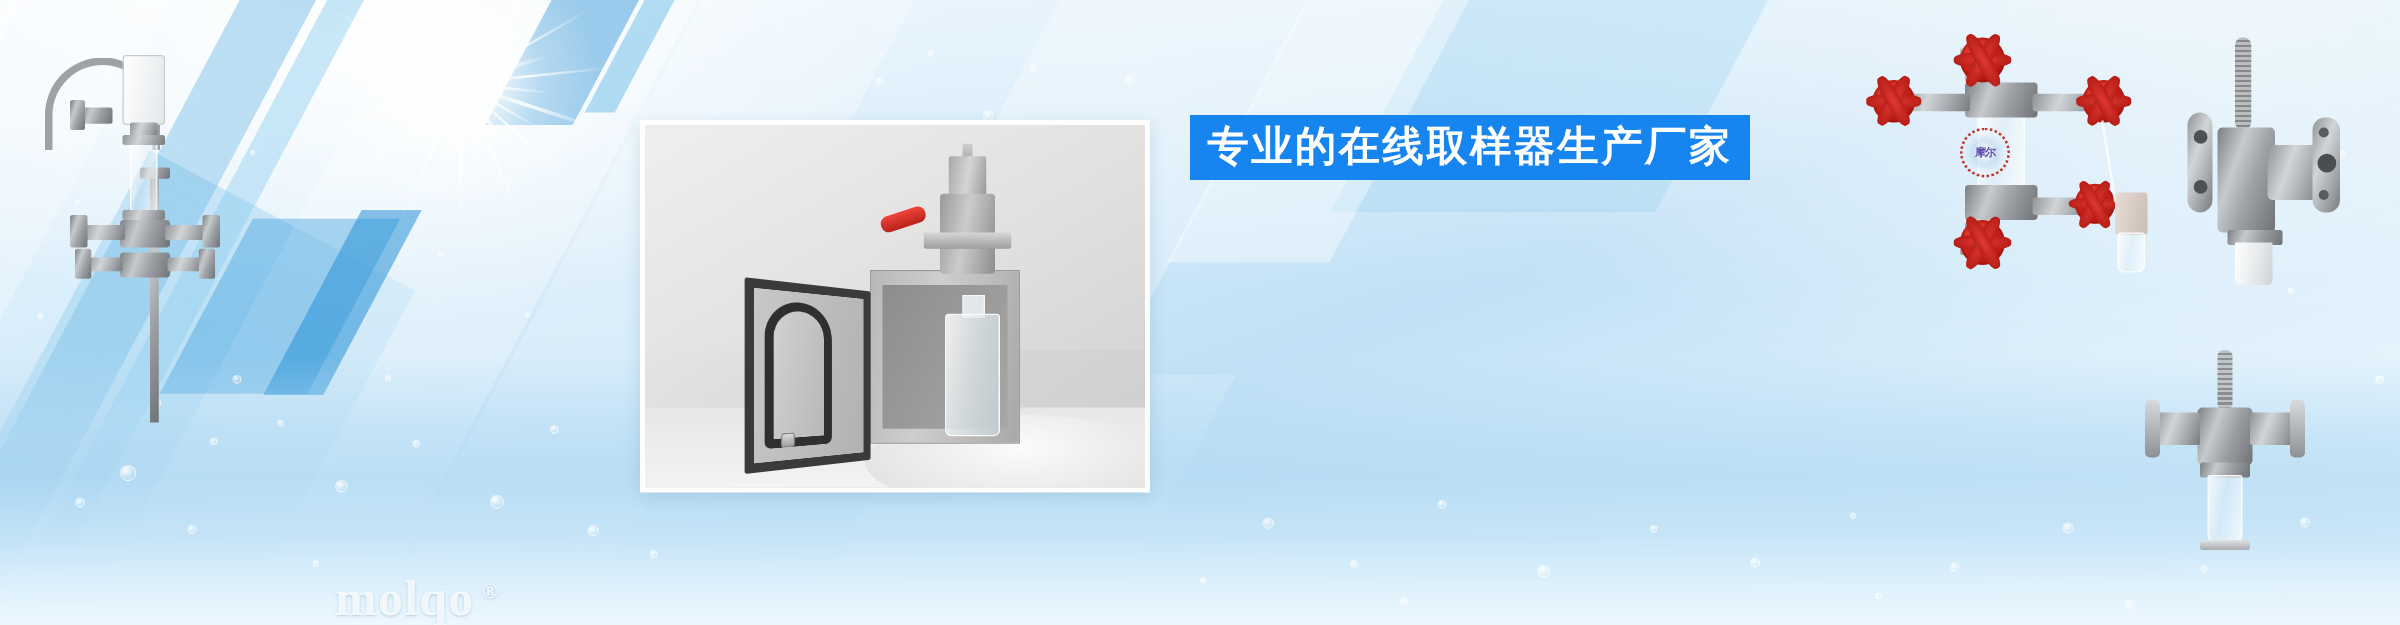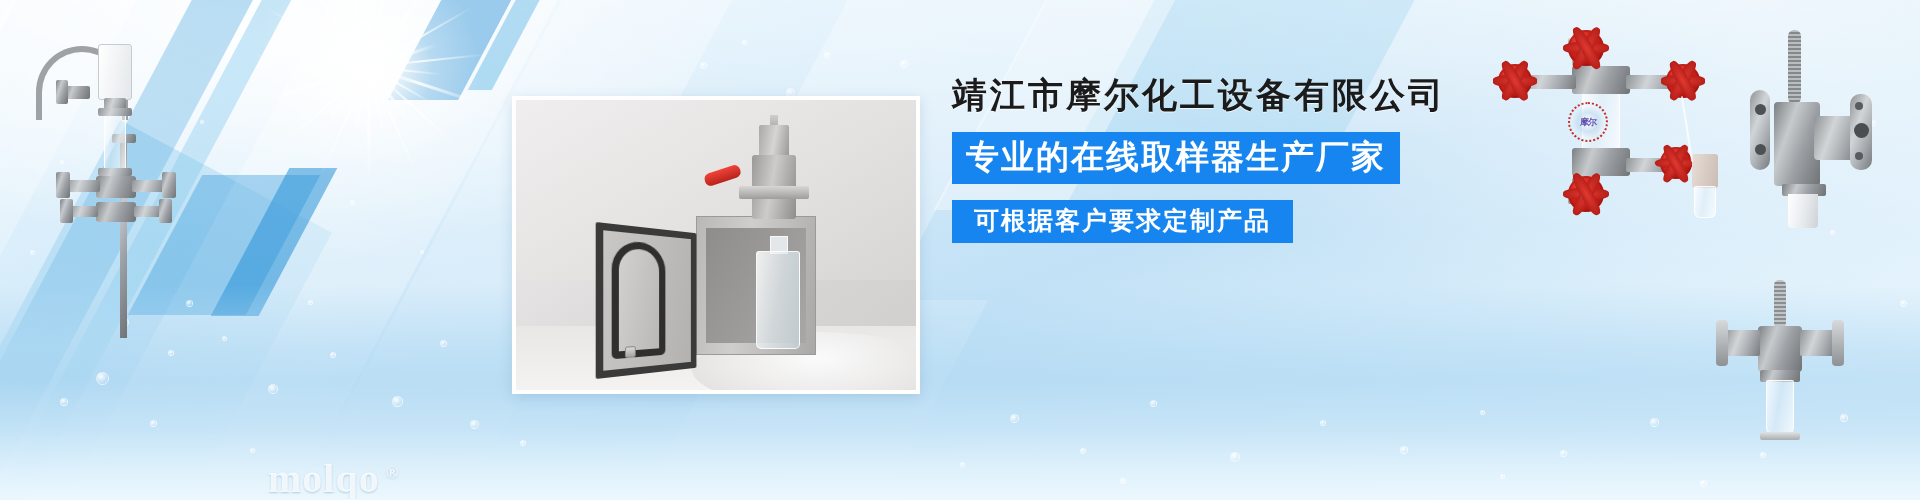--- a/index.html
+++ b/index.html
@@ -481,22 +481,20 @@
     <div class="eq metal2" style="left:8px;top:54px;width:36px;height:26px;border-radius:2px;"></div>
     <div class="eq metal2" style="left:84px;top:54px;width:36px;height:26px;border-radius:2px;"></div>
     <div class="eq flange" style="left:0px;top:44px;width:12px;height:46px;border-radius:4px;"></div>
     <div class="eq flange" style="left:116px;top:44px;width:12px;height:46px;border-radius:4px;"></div>
     <div class="eq metal" style="left:44px;top:94px;width:40px;height:12px;border-radius:2px;"></div>
     <div class="eq glassTube" style="left:50px;top:104px;width:28px;height:54px;border-radius:2px 2px 6px 6px;"></div>
     <div class="eq" style="left:44px;top:156px;width:40px;height:8px;background:linear-gradient(#dfe3e6,#a9adb0);border-radius:2px;"></div>
   </div>
 
   <div id="copy">
-    <div id="company">靖江市摩尔化工设备有限公司</div>
     <div class="badge" id="headline">专业的在线取样器生产厂家</div>
-    <div class="badge" id="promise">可根据客户要求定制产品</div>
   </div>
 
   <div id="watermark">
     <span>molqo</span><sup>®</sup>
   </div>
 
 </div>
 
 </body></html>

